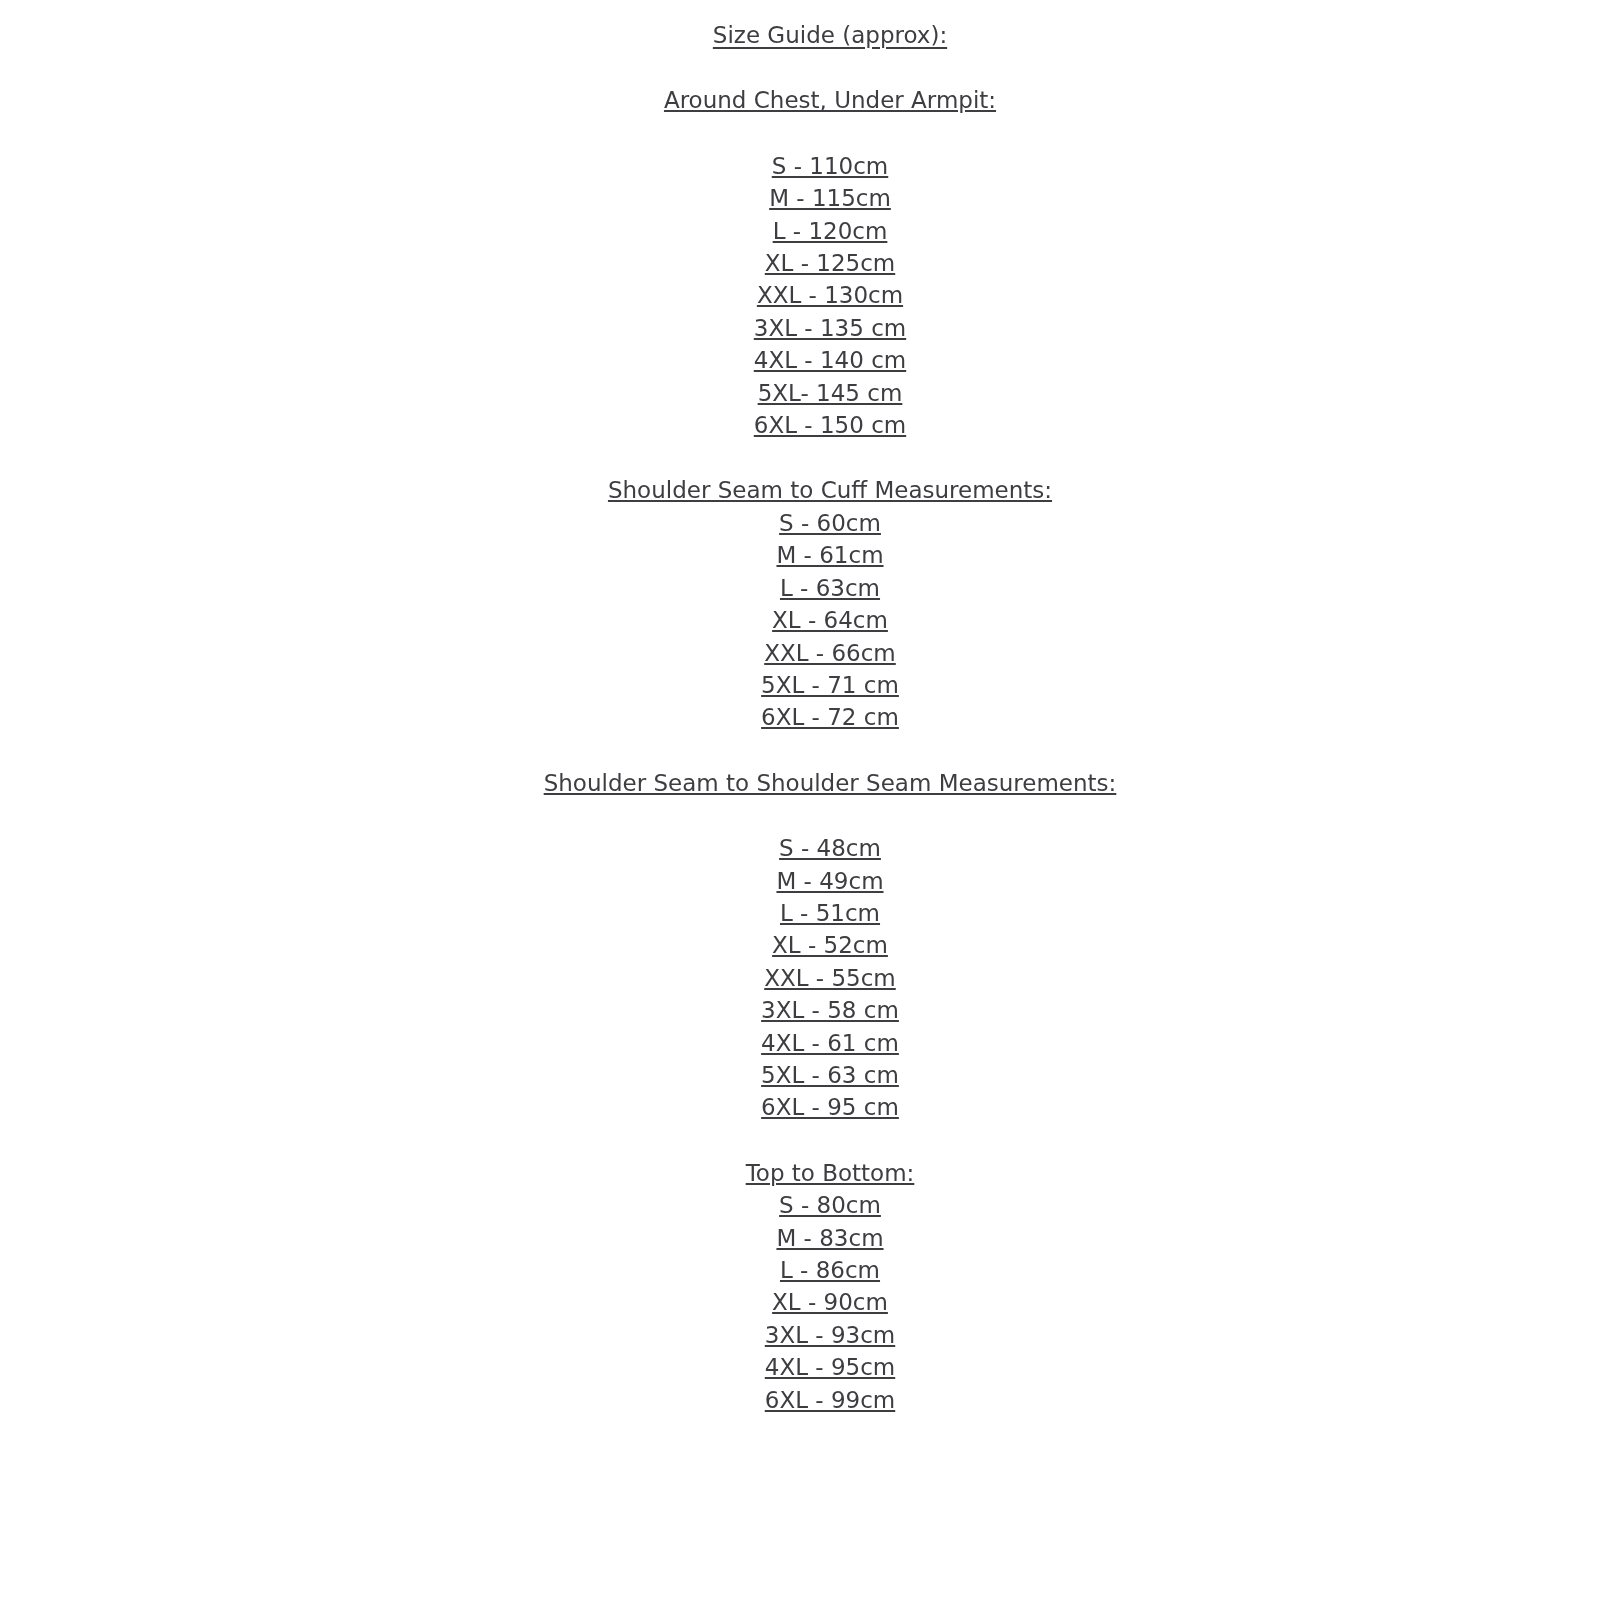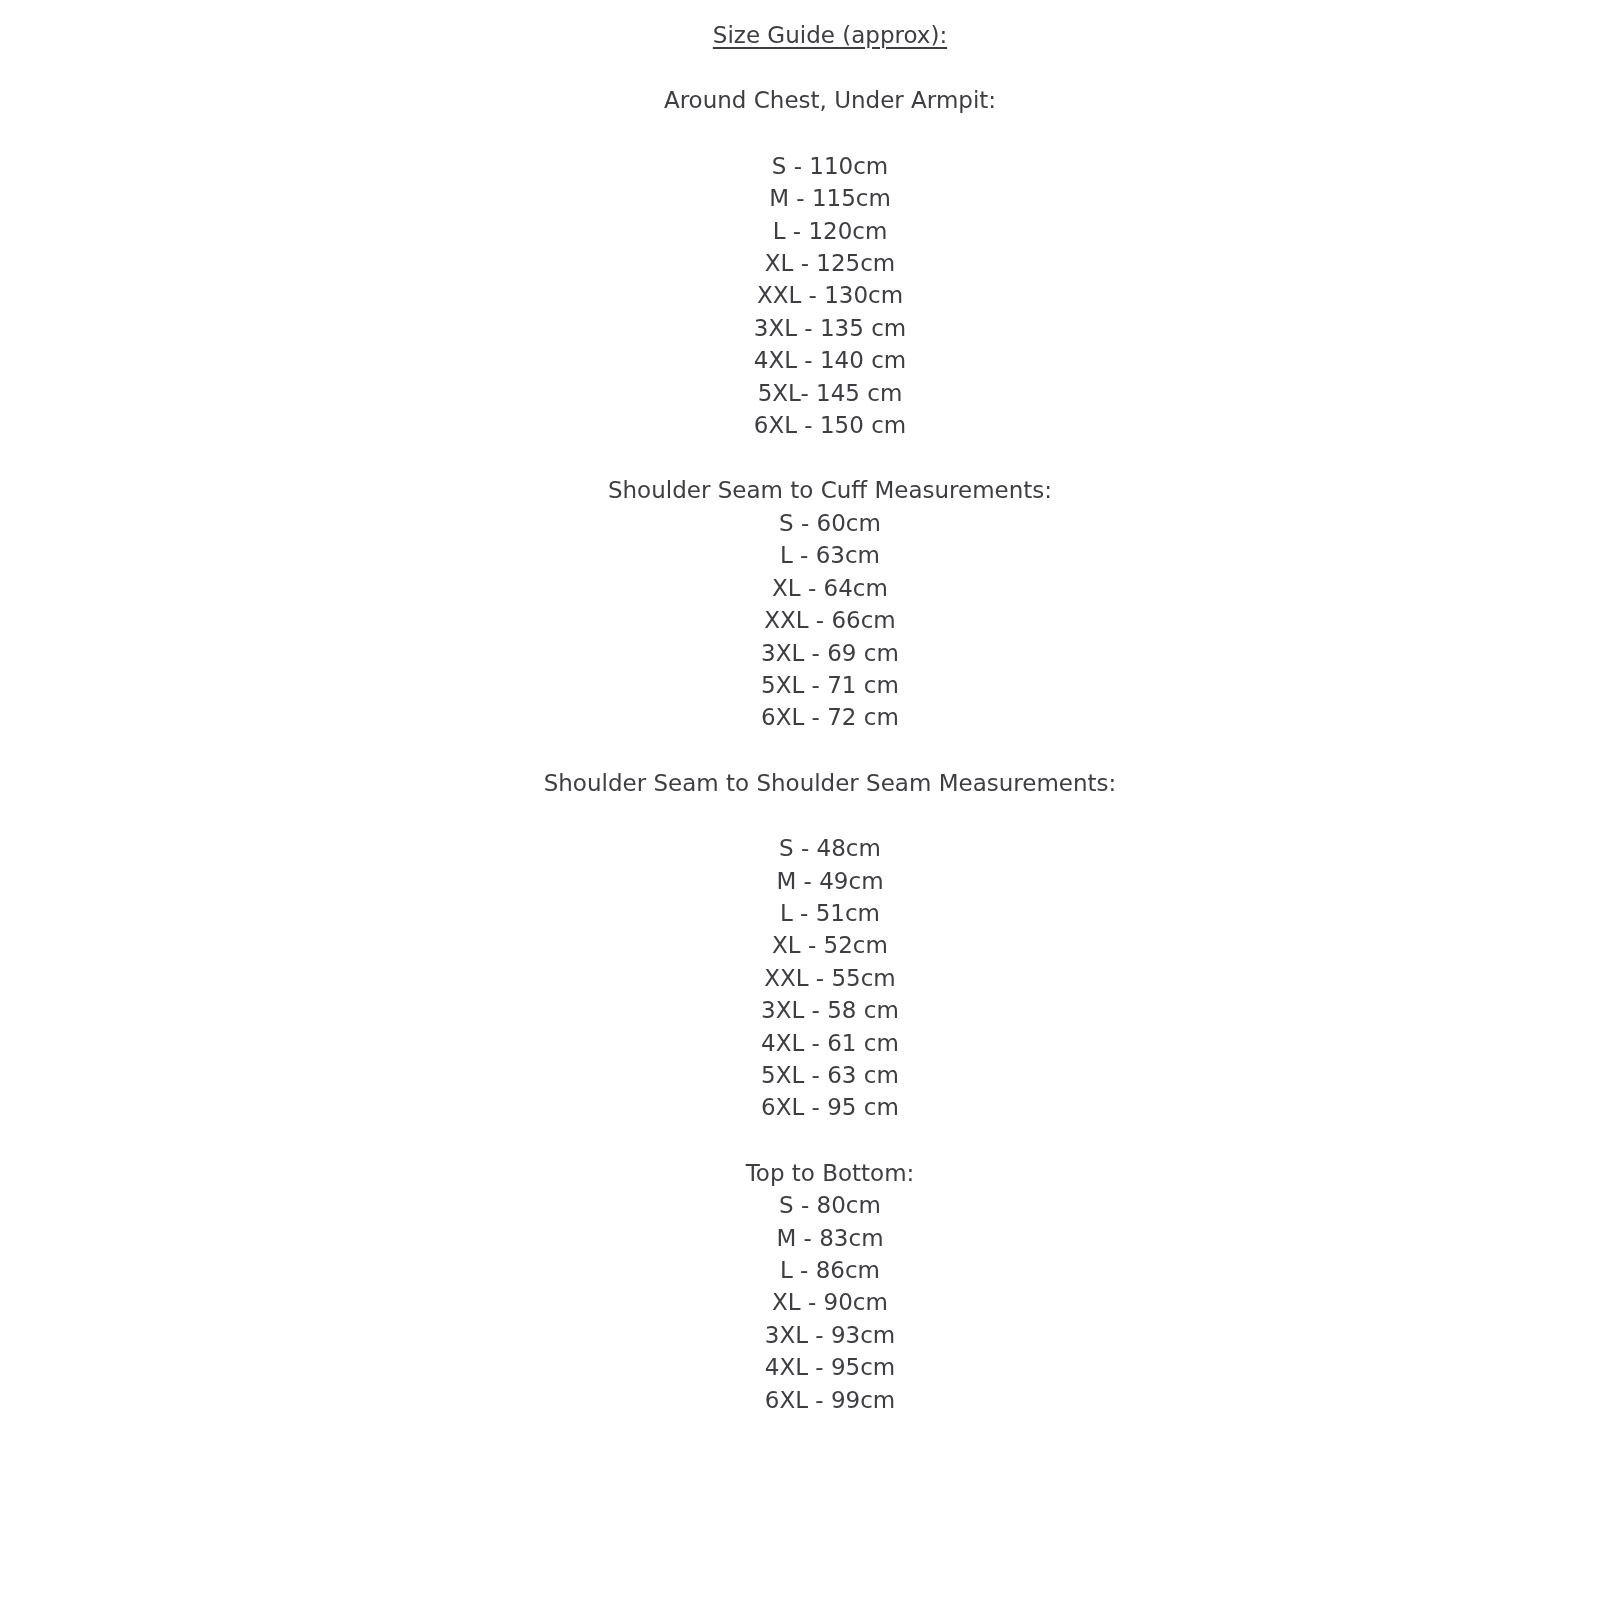--- a/index.html
+++ b/index.html
@@ -27,21 +27,21 @@
     font-size: 23px;
     line-height: 32.4px;
   }
   .page-title {
     font-size: 23px;
     font-weight: 400;
     text-decoration: underline;
     text-underline-offset: 4px;
     margin: 0 0 33px 0;
   }
-  .size-section { margin: 0; }
+  .size-section { margin: 0; text-decoration: underline; }
   .section-heading {
     font-size: 23px;
     font-weight: 400;
     margin: 33px 0 0 0;
   }
   .section-heading.gap-after {
     margin-bottom: 33px;
   }
   .size-line { margin: 0; }
 </style>
@@ -59,24 +59,24 @@
         <div class="size-line">XL - 125cm</div>
         <div class="size-line">XXL - 130cm</div>
         <div class="size-line">3XL - 135 cm</div>
         <div class="size-line">4XL - 140 cm</div>
         <div class="size-line">5XL- 145 cm</div>
         <div class="size-line">6XL - 150 cm</div>
       </section>
       <section class="size-section">
         <h2 class="section-heading">Shoulder Seam to Cuff Measurements:</h2>
         <div class="size-line">S - 60cm</div>
+        <div class="size-line">M - 61cm</div>
         <div class="size-line">L - 63cm</div>
         <div class="size-line">XL - 64cm</div>
         <div class="size-line">XXL - 66cm</div>
-        <div class="size-line">3XL - 69 cm</div>
         <div class="size-line">5XL - 71 cm</div>
         <div class="size-line">6XL - 72 cm</div>
       </section>
       <section class="size-section">
         <h2 class="section-heading gap-after">Shoulder Seam to Shoulder Seam Measurements:</h2>
         <div class="size-line">S - 48cm</div>
         <div class="size-line">M - 49cm</div>
         <div class="size-line">L - 51cm</div>
         <div class="size-line">XL - 52cm</div>
         <div class="size-line">XXL - 55cm</div>

